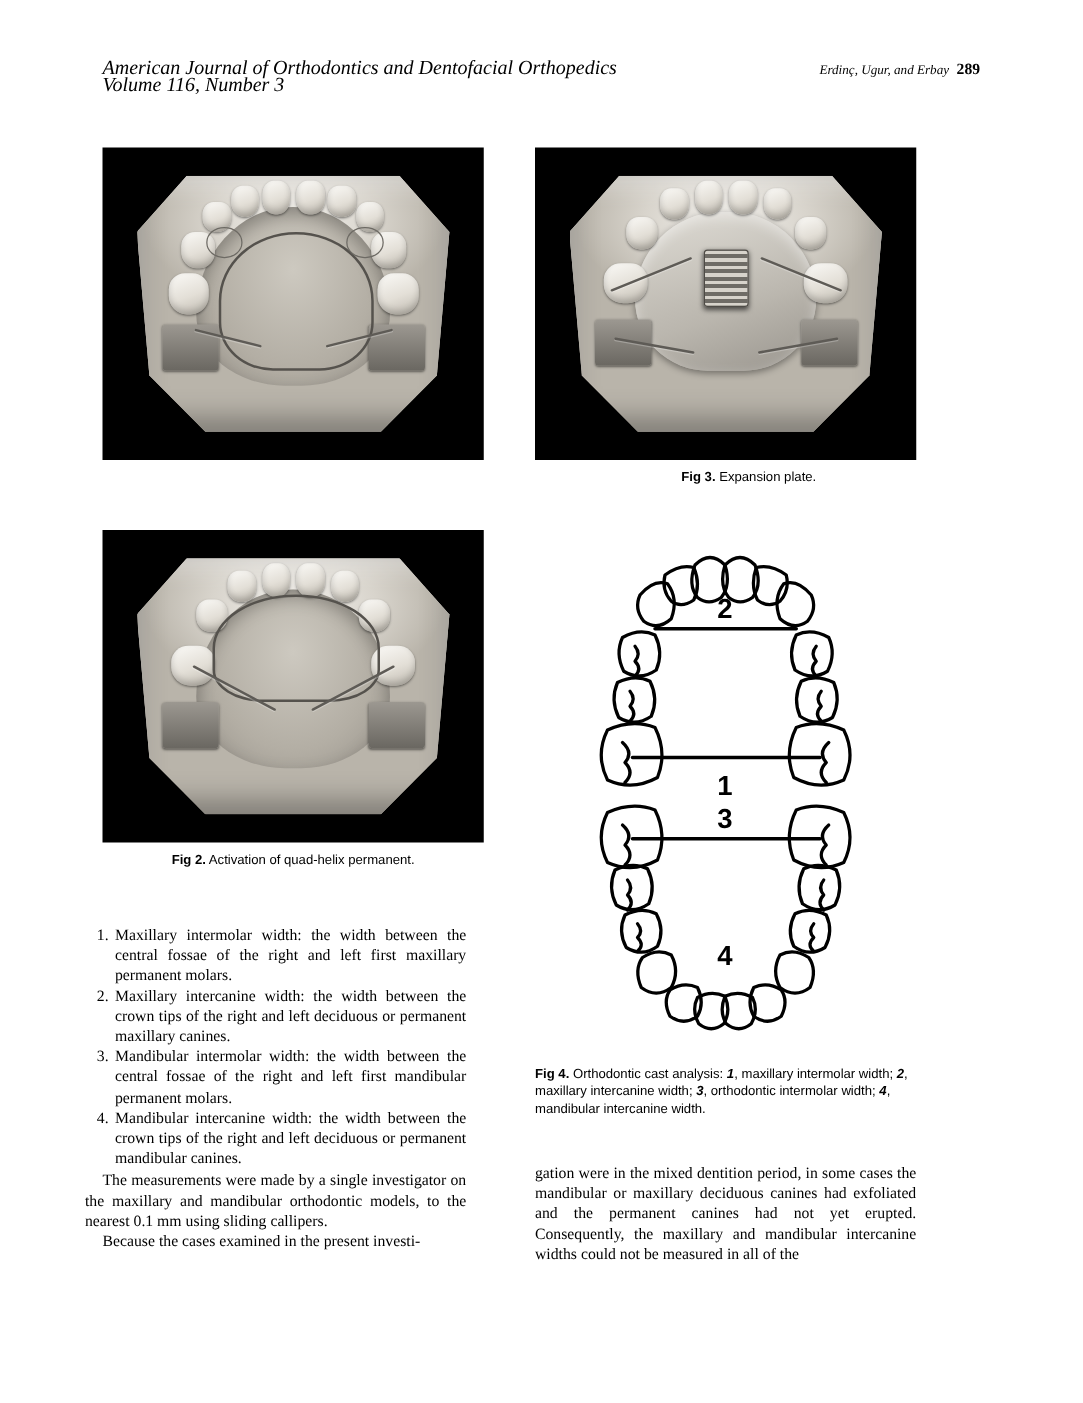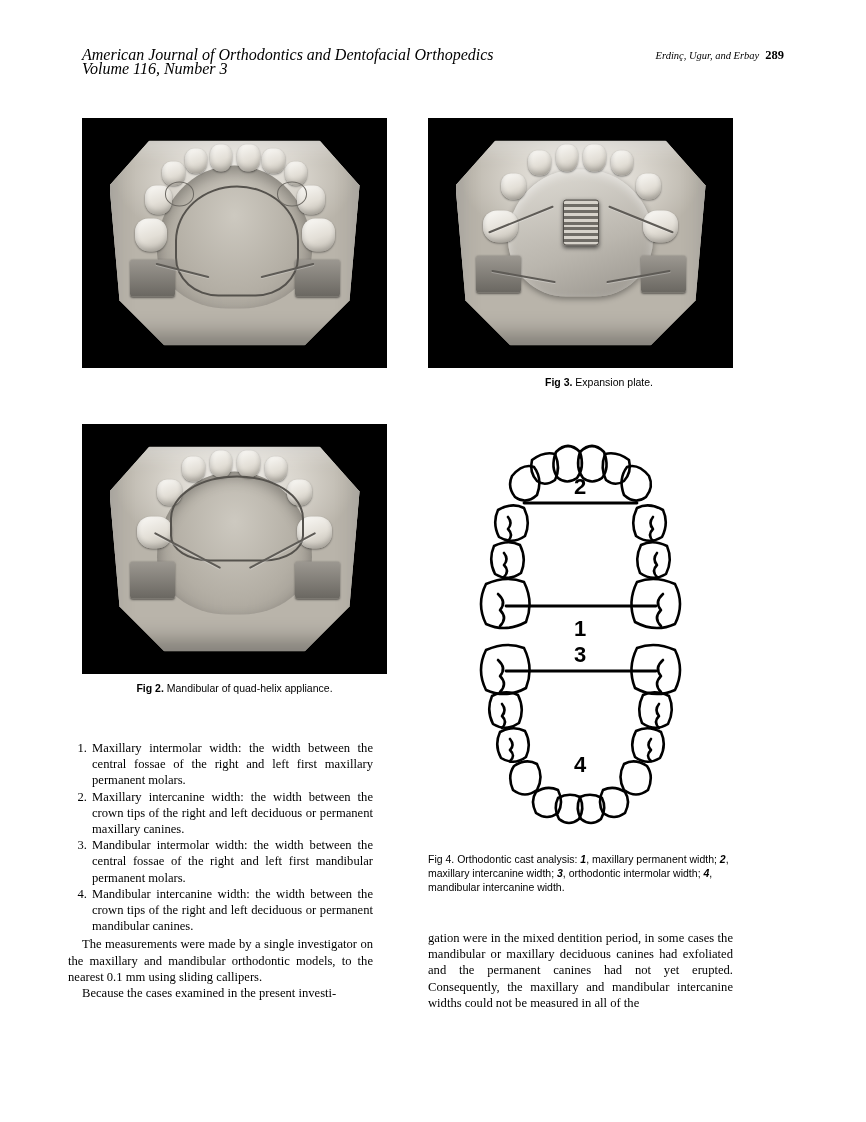--- a/index.html
+++ b/index.html
@@ -169,21 +169,21 @@
     height: 420px;
     background: #fff;
   }
   #fig4 .figcap4 {
     font-family: "Liberation Sans", sans-serif;
     font-size: 10.5px;
     line-height: 14px;
     text-align: left;
     margin-top: 8px;
   }
-  #fig4 .figcap4 b { font-weight: normal; }
+  #fig4 .figcap4 b { font-weight: bold; }
   #fig4 .figcap4 i { font-style: italic; font-weight: bold; }
 
   
   .col {
     position: absolute;
     width: 305px;
     font-family: "Liberation Serif", serif;
     font-size: 12.6px;
     line-height: 16.2px;
     text-align: justify;
@@ -296,21 +296,21 @@
           <div class="band" style="left:8%;top:56%;width:18%;height:18%;"></div>
           <div class="band" style="left:74%;top:56%;width:18%;height:18%;"></div>
           <div class="wire" style="left:24%;top:14%;width:52%;height:40%;border-color:#55524d;border-width:2px;border-radius:50% 50% 30% 30%;"></div>
           <div class="wire-line" style="left:16%;top:50%;width:30%;transform:rotate(28deg);"></div>
           <div class="wire-line" style="left:54%;top:50%;width:30%;transform:rotate(-28deg);"></div>
         </div>
       </div>
     </div>
     <div class="figcap">
       <b>Fig 2.</b>
-      <span>Mandibular of quad-helix appliance.</span>
+      <span>Activation of quad-helix permanent.</span>
     </div>
   </div>
 
   <div id="fig4">
     <div class="drawing">
       <svg width="305" height="420" viewBox="0 0 305 420">
         <g fill="none" stroke="#000" stroke-width="2.6" stroke-linejoin="round" stroke-linecap="round">
 
           <path d="M128 28 q12 -12 24 0 q5 16 -3 26 q-10 7 -19 0 q-8 -10 -2 -26 z"></path>
           <path d="M152 28 q12 -12 24 0 q6 16 -2 26 q-10 7 -19 0 q-8 -10 -3 -26 z"></path>
@@ -369,21 +369,21 @@
         <g font-family="Liberation Sans, sans-serif" font-size="22" font-weight="bold" text-anchor="middle" fill="#000">
           <text x="152" y="70">2</text>
           <text x="152" y="212">1</text>
           <text x="152" y="238">3</text>
           <text x="152" y="348">4</text>
         </g>
       </svg>
     </div>
     <div class="figcap4">
       <b>Fig 4.</b>
-      <span> Orthodontic cast analysis: </span><i>1</i><span>, maxillary permanent width; </span><i>2</i><span>, maxillary intercanine width; </span><i>3</i><span>, orthodontic intermolar width; </span><i>4</i><span>, mandibular intercanine width.</span>
+      <span> Orthodontic cast analysis: </span><i>1</i><span>, maxillary intermolar width; </span><i>2</i><span>, maxillary intercanine width; </span><i>3</i><span>, orthodontic intermolar width; </span><i>4</i><span>, mandibular intercanine width.</span>
     </div>
   </div>
 
   <div class="col" id="col-left">
     <ol class="measlist">
       <li>Maxillary intermolar width: the width between the central fossae of the right and left first maxillary permanent molars.</li>
       <li>Maxillary intercanine width: the width between the crown tips of the right and left deciduous or permanent maxillary canines.</li>
       <li>Mandibular intermolar width: the width between the central fossae of the right and left first mandibular permanent molars.</li>
       <li>Mandibular intercanine width: the width between the crown tips of the right and left deciduous or permanent mandibular canines.</li>
     </ol>

